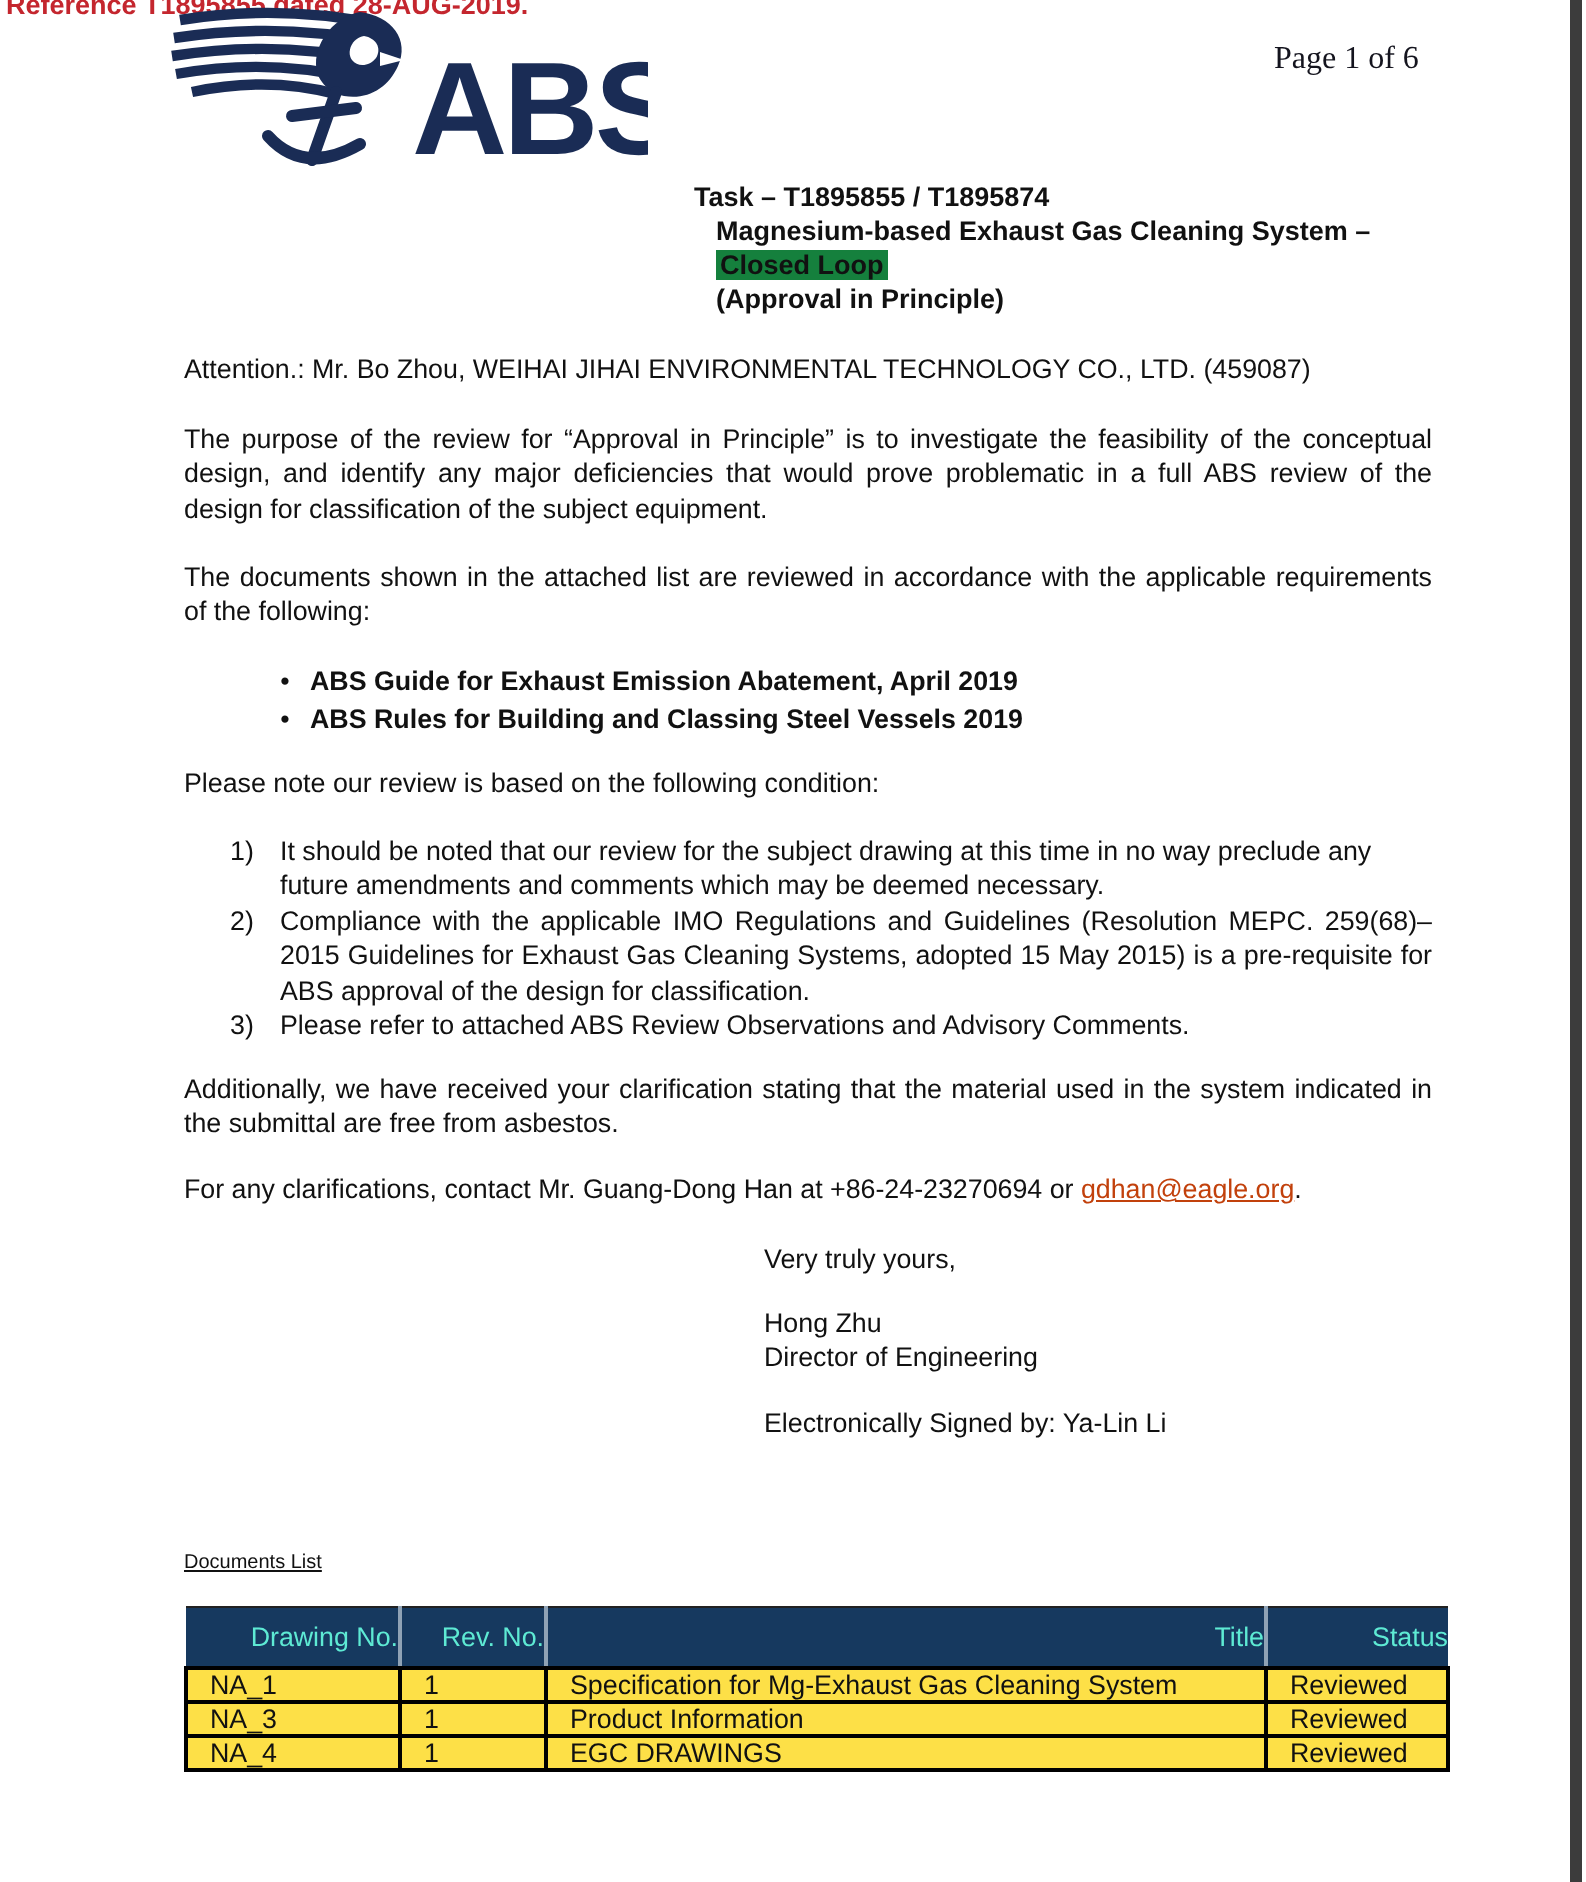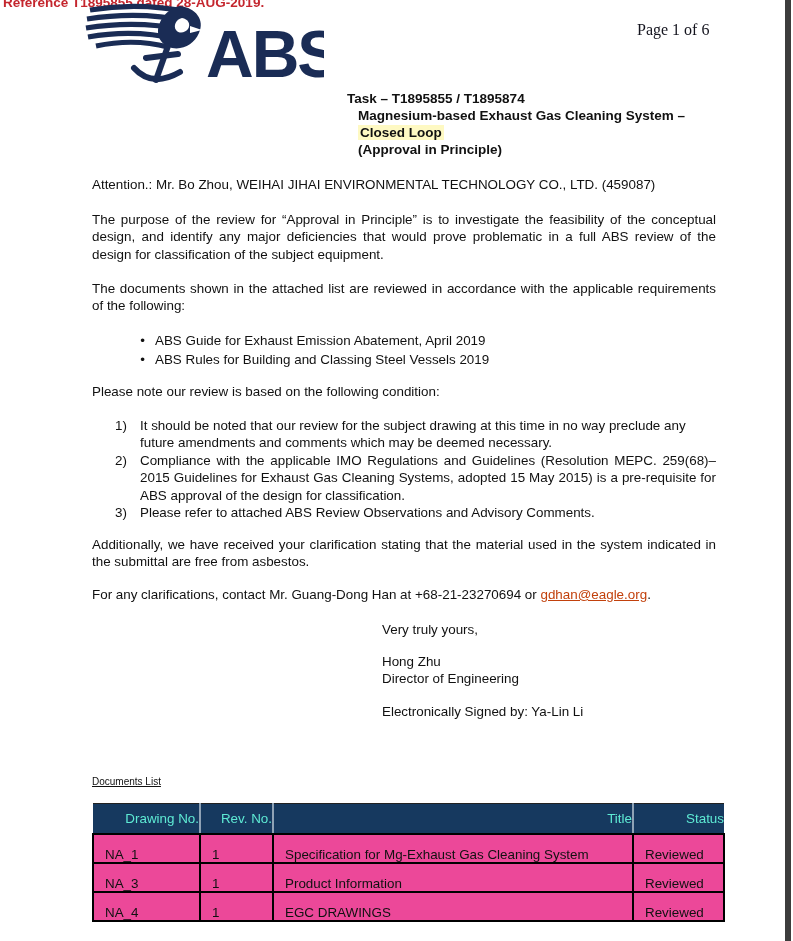--- a/index.html
+++ b/index.html
@@ -34,32 +34,32 @@
   }
 
   
   .task-block {
     left: 347px; top: 90px;
     font-size: 13.5px; font-weight: bold;
     line-height: 17px; color: #111;
     width: 400px;
   }
   .task-block .indent { margin-left: 11px; }
-  .hl { background: #fef9c3; padding: 0 2px; }
+  .hl { background: #15803d; padding: 0 2px; }
 
   
   .bodytext {
     left: 92px; width: 624px;
     font-size: 13.4px; line-height: 17.4px; color: #111;
   }
   .just { text-align: justify; }
 
   .bullet-row { display: flex; line-height: 19px; }
   .bullet-row .marker { width: 25px; text-align: center; flex: 0 0 25px; margin-left: 38px; }
-  .bullet-row .btxt { flex: 1; }
+  .bullet-row .btxt { flex: 1; font-weight: bold; }
 
   .num-row { display: flex; line-height: 17.4px; }
   .num-row .nmark { width: 25px; flex: 0 0 25px; margin-left: 23px; }
   .num-row .ntxt { flex: 1; }
 
   .sig-block { left: 382px; font-size: 13.4px; line-height: 17.4px; color: #111; }
 
   a.email { color: #c2410c; text-decoration: underline; }
 
   .docs-heading {
@@ -83,24 +83,24 @@
     text-align: right;
     height: 30px;
     padding: 0 0 0 11px;
     border-top: 1px solid #222;
     border-bottom: 2px solid #000;
     border-left: 2px solid #8fa2b5;
   }
   .docs-table th:first-child { border-left: 1px solid #16395f; }
   .docs-table td {
     height: 14px;
-    padding: 12px 0 0 11px;
+    padding: 0 0 0 11px;
     border: 2px solid #000;
     color: #111;
-    background: #ec4899;
+    background: #fde047;
   }
 
   
   .scroll-edge {
     left: 785px; top: 0; width: 6px; height: 941px;
     background: #3c3c3c; z-index: 5;
   }
 </style>
 </head>
 <body>
@@ -170,21 +170,21 @@
     <span class="ntxt just">Compliance with the applicable IMO Regulations and Guidelines (Resolution MEPC. 259(68)– 2015 Guidelines for Exhaust Gas Cleaning Systems, adopted 15 May 2015) is a pre-requisite for ABS approval of the design for classification.</span>
   </div>
   <div class="num-row">
     <span class="nmark">3)</span>
     <span class="ntxt">Please refer to attached ABS Review Observations and Advisory Comments.</span>
   </div>
 </div>
 
 <div class="abs-pos bodytext just" style="top:536px">Additionally, we have received your clarification stating that the material used in the system indicated in the submittal are free from asbestos.</div>
 
-<div class="abs-pos bodytext" style="top:586px"><span>For any clarifications, contact Mr. Guang-Dong Han at +68-21-23270694 or </span><a href="#" class="email">gdhan@eagle.org</a><span>.</span></div>
+<div class="abs-pos bodytext" style="top:586px"><span>For any clarifications, contact Mr. Guang-Dong Han at +86-24-23270694 or </span><a href="#" class="email">gdhan@eagle.org</a><span>.</span></div>
 
 <div class="abs-pos sig-block" style="top:621px">Very truly yours,</div>
 <div class="abs-pos sig-block" style="top:653px">
   <div>Hong Zhu</div>
   <div>Director of Engineering</div>
 </div>
 <div class="abs-pos sig-block" style="top:703px">Electronically Signed by: Ya-Lin Li</div>
 
 <div class="abs-pos docs-heading">Documents List</div>
 

